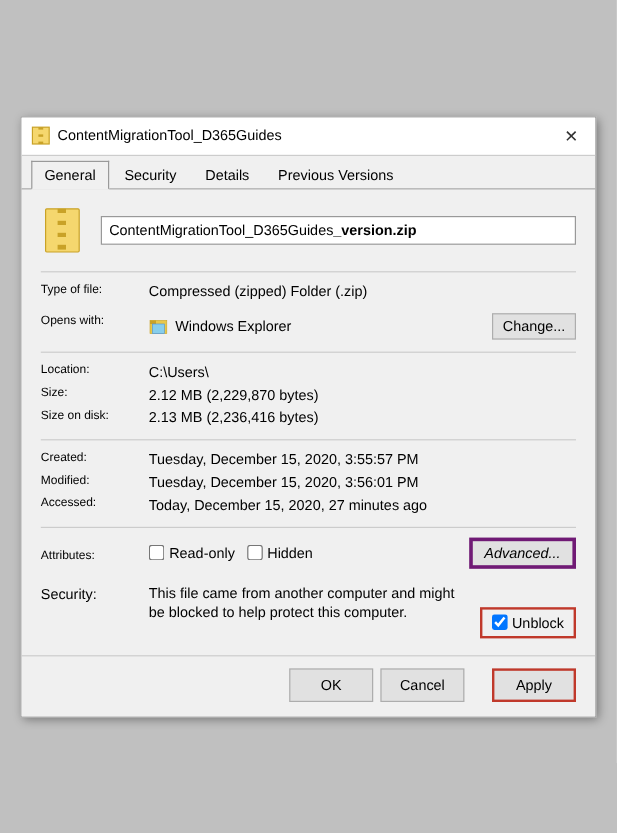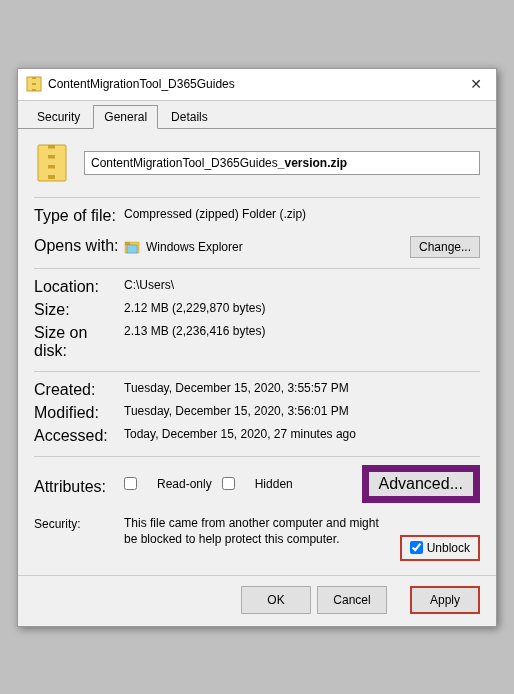--- a/index.html
+++ b/index.html
@@ -108,21 +108,21 @@
       margin: 8px 0;
     }
     .info-grid {
       display: grid;
       grid-template-columns: 90px 1fr;
       row-gap: 3px;
       margin-bottom: 10px;
     }
     .info-label {
       color: #000;
-      font-size: 16px;
+      font-size: 10px;
       padding: 1px 0;
     }
     .info-value {
       color: #000;
       font-size: 12px;
       padding: 1px 0;
     }
     .opens-with-row {
       display: flex;
       align-items: center;
@@ -139,35 +139,36 @@
     }
     .attributes-row {
       display: flex;
       align-items: center;
       gap: 10px;
       margin-bottom: 6px;
     }
     .checkbox-label {
       display: flex;
       align-items: center;
-      gap: 20px;
+      gap: 4px;
       font-size: 12px;
       cursor: pointer;
     }
     .checkbox-label input[type="checkbox"] {
       width: 13px;
       height: 13px;
     }
     .advanced-btn {
       margin-left: auto;
       padding: 3px 10px;
-      font-size: 16px;
+      font-size: 12px;
       background: #e1e1e1;
-      border: 7px solid #701a75;
-      cursor: pointer;
+      border: 3px solid #701a75;
+      cursor: pointer;
+      font-style: italic;
     }
     .security-row {
       display: grid;
       grid-template-columns: 90px 1fr;
       align-items: start;
       margin-top: 4px;
     }
     .security-label {
       font-size: 12px;
       color: #000;
@@ -244,23 +245,24 @@
         <rect x="6" y="7" width="4" height="2" fill="#c9a227"></rect>
         <rect x="6" y="10" width="4" height="2" fill="#f5d76e"></rect>
         <rect x="6" y="13" width="4" height="2" fill="#c9a227"></rect>
       </svg>
     </div>
     <span class="title-bar-text">ContentMigrationTool_D365Guides</span>
     <button class="title-bar-close">✕</button>
   </div>
 
   <div class="tabs">
+    <button class="tab active">General</button>
     <button class="tab">Security</button>
-    <button class="tab active">General</button>
     <button class="tab">Details</button>
+    <button class="tab">Previous Versions</button>
   </div>
 
   <div class="content">
 
     <div class="file-header">
       <div class="file-icon">
         <svg width="40" height="40" viewBox="0 0 40 40">
           <rect x="4" y="2" width="28" height="36" rx="1" fill="#f5d76e" stroke="#c9a227" stroke-width="1"></rect>
           <rect x="14" y="2" width="7" height="36" fill="none"></rect>
           <rect x="14" y="2" width="7" height="3.5" fill="#c9a227"></rect>

